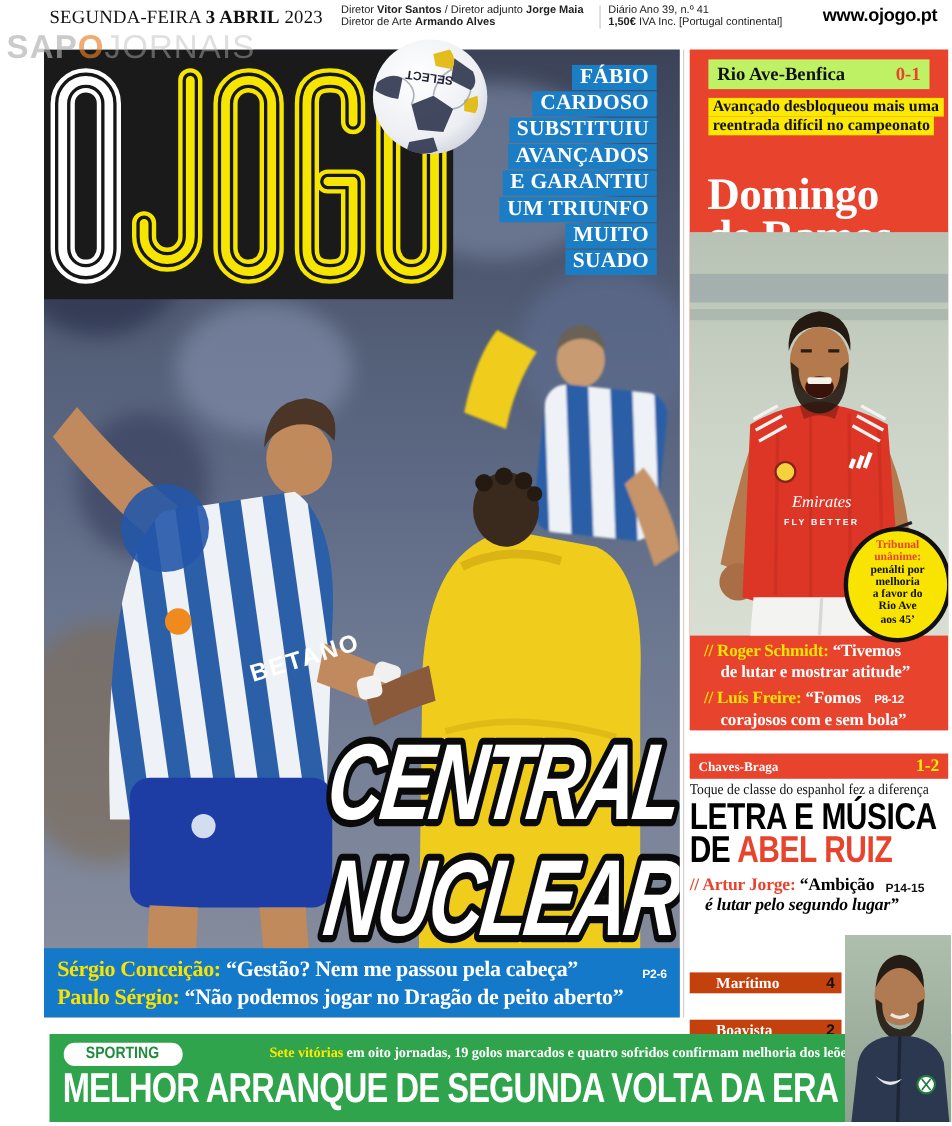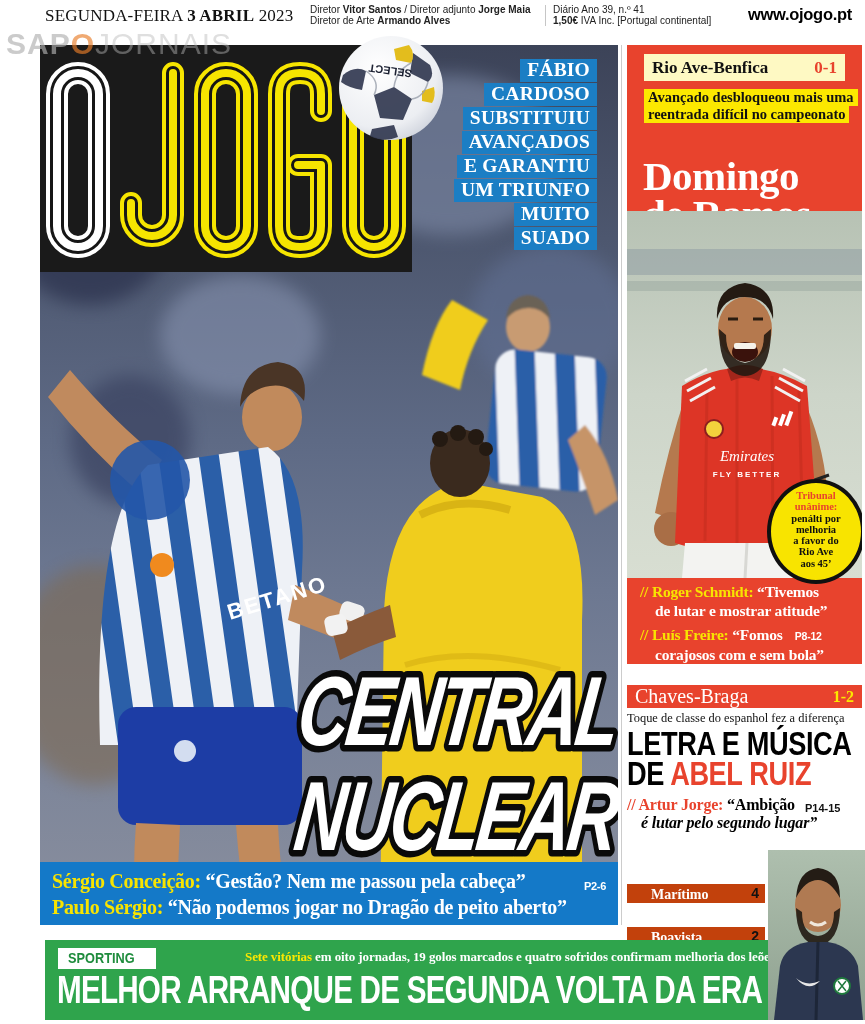--- a/index.html
+++ b/index.html
@@ -64,21 +64,21 @@
      padding:6px 0 0 12px;box-sizing:border-box;letter-spacing:-.3px;}
   #quotebar .qn{color:#f8e400;}
   #quotebar .qt{color:#fff;}
   #quotebar .pg{position:absolute;right:12px;top:11px;font-size:11px;color:#fff;font-family:"Liberation Sans",sans-serif;}
 
   
   #vdivider{left:621px;top:45px;width:1px;height:880px;background:#cccccc;}
 
   
   #riobox{left:627px;top:45px;width:235px;height:619px;background:#e8432d;overflow:hidden;z-index:5;}
-  #rioheader{position:absolute;left:17px;top:9px;width:201px;background:#fef9c3;height:27px;line-height:27px;padding:0 8px;box-sizing:border-box;}
+  #rioheader{position:absolute;left:17px;top:9px;width:201px;background:#bef264;height:27px;line-height:27px;padding:0 8px;box-sizing:border-box;}
   #rioheader .rh{font-family:"Liberation Serif",serif;font-weight:bold;font-size:17px;color:#111;}
   #rioheader .rs{position:absolute;right:8px;top:0;font-family:"Liberation Serif",serif;font-weight:bold;font-size:17px;color:#e8432d;}
   .riokick{position:absolute;left:17px;font-family:"Liberation Serif",serif;font-weight:bold;font-size:14.5px;line-height:16px;}
   .riokick span{background:#fce800;color:#111;padding:0 4px 1px 4px;display:inline-block;}
   #riohl{position:absolute;left:16px;top:112px;color:#fff;font-family:"Liberation Serif",serif;font-weight:bold;
       font-size:41px;line-height:38px;letter-spacing:-.5px;}
   #riophoto{position:absolute;left:0;top:166px;width:235px;height:367px;}
   #tribunal{position:absolute;left:140px;top:434px;width:90px;height:90px;border-radius:50%;background:#f8e400;
       border:4px solid #101010;z-index:12;text-align:center;font-family:"Liberation Serif",serif;font-weight:bold;
       font-size:10.5px;line-height:11.3px;padding-top:7px;box-sizing:content-box;}
@@ -88,42 +88,42 @@
       font-weight:bold;font-size:15.5px;line-height:18.5px;letter-spacing:-.2px;}
   #rioquotes .qn{color:#f8e400;}
   #rioquotes .qt{color:#fff;}
   #rioquotes .ind{padding-left:15px;}
   #rioquotes .pg{color:#fff;font-size:10.5px;font-family:"Liberation Sans",sans-serif;margin-left:12px;}
   #rioquotes .grp2{margin-top:6px;}
 
   
   #chaves{left:627px;top:685px;width:235px;}
   #chavesbar{position:relative;background:#e8432d;height:23px;line-height:23px;padding:0 8px;}
-  #chavesbar .ch{color:#fff;font-family:"Liberation Serif",serif;font-weight:normal;font-size:20px;}
+  #chavesbar .ch{color:#fff;font-family:"Liberation Serif",serif;font-weight:bold;font-size:12px;}
   #chavesbar .cs{position:absolute;right:8px;top:0;color:#fce800;font-family:"Liberation Serif",serif;font-weight:bold;font-size:16px;}
   #chaveskick{margin-top:2px;font-family:"Liberation Serif",serif;font-size:13.5px;color:#111;
       transform:scaleX(.92);transform-origin:0 50%;white-space:nowrap;}
   #chaveshl{margin-top:2px;font-weight:bold;font-size:34px;line-height:30px;letter-spacing:-.5px;}
   #chaveshl .cond{display:inline-block;transform:scaleX(.8);transform-origin:0 50%;white-space:nowrap;}
   #chaveshl .red{color:#e8432d;}
   #chavespage{position:absolute;left:178px;top:117px;font-size:11px;font-weight:bold;color:#111;}
   #artur{margin-top:8px;font-family:"Liberation Serif",serif;font-weight:bold;font-size:16px;line-height:17.5px;letter-spacing:-.2px;}
   #artur .an{color:#e8432d;}
   #artur .ind{padding-left:14px;font-style:italic;}
 
   
   #minors{left:627px;top:860px;width:138px;}
   .mbar{position:relative;background:#c2410c;height:19px;line-height:19px;margin-bottom:4px;padding:0 24px;margin-top:24px;}
   .mbar .mt{color:#fff;font-family:"Liberation Serif",serif;font-weight:bold;font-size:14px;}
   .mbar .ms{position:absolute;right:6px;top:0;color:#111;font-weight:bold;font-size:14px;}
   #minorpage{text-align:right;font-size:11px;font-weight:bold;color:#111;padding-right:2px;}
 
   
   #greenstrip{left:45px;top:940px;width:820px;height:80px;background:#2fa44c;z-index:3;}
-  #sportingbox{position:absolute;left:13px;top:8px;background:#fff;padding:1px 10px 2px 10px;}
+  #sportingbox{position:absolute;left:13px;top:8px;background:#fff;padding:1px 10px 2px 20px;border-radius:10px;}
   #sportingbox span{display:inline-block;transform:scaleX(.85);transform-origin:0 50%;
       color:#1e8c3c;font-weight:bold;font-size:15px;letter-spacing:0;}
   #greenkick{position:absolute;left:200px;top:9px;font-family:"Liberation Serif",serif;font-weight:bold;
       font-size:13px;color:#fff;letter-spacing:-.1px;white-space:nowrap;}
   #greenkick .yl{color:#fce800;}
   #greenkick .pg{color:#fce800;font-size:11px;font-family:"Liberation Sans",sans-serif;}
   #greenhl{position:absolute;left:12px;top:29px;color:#fff;font-weight:bold;font-size:38px;letter-spacing:-1px;
       transform:scaleX(.78);transform-origin:0 0;white-space:nowrap;}
 
   

